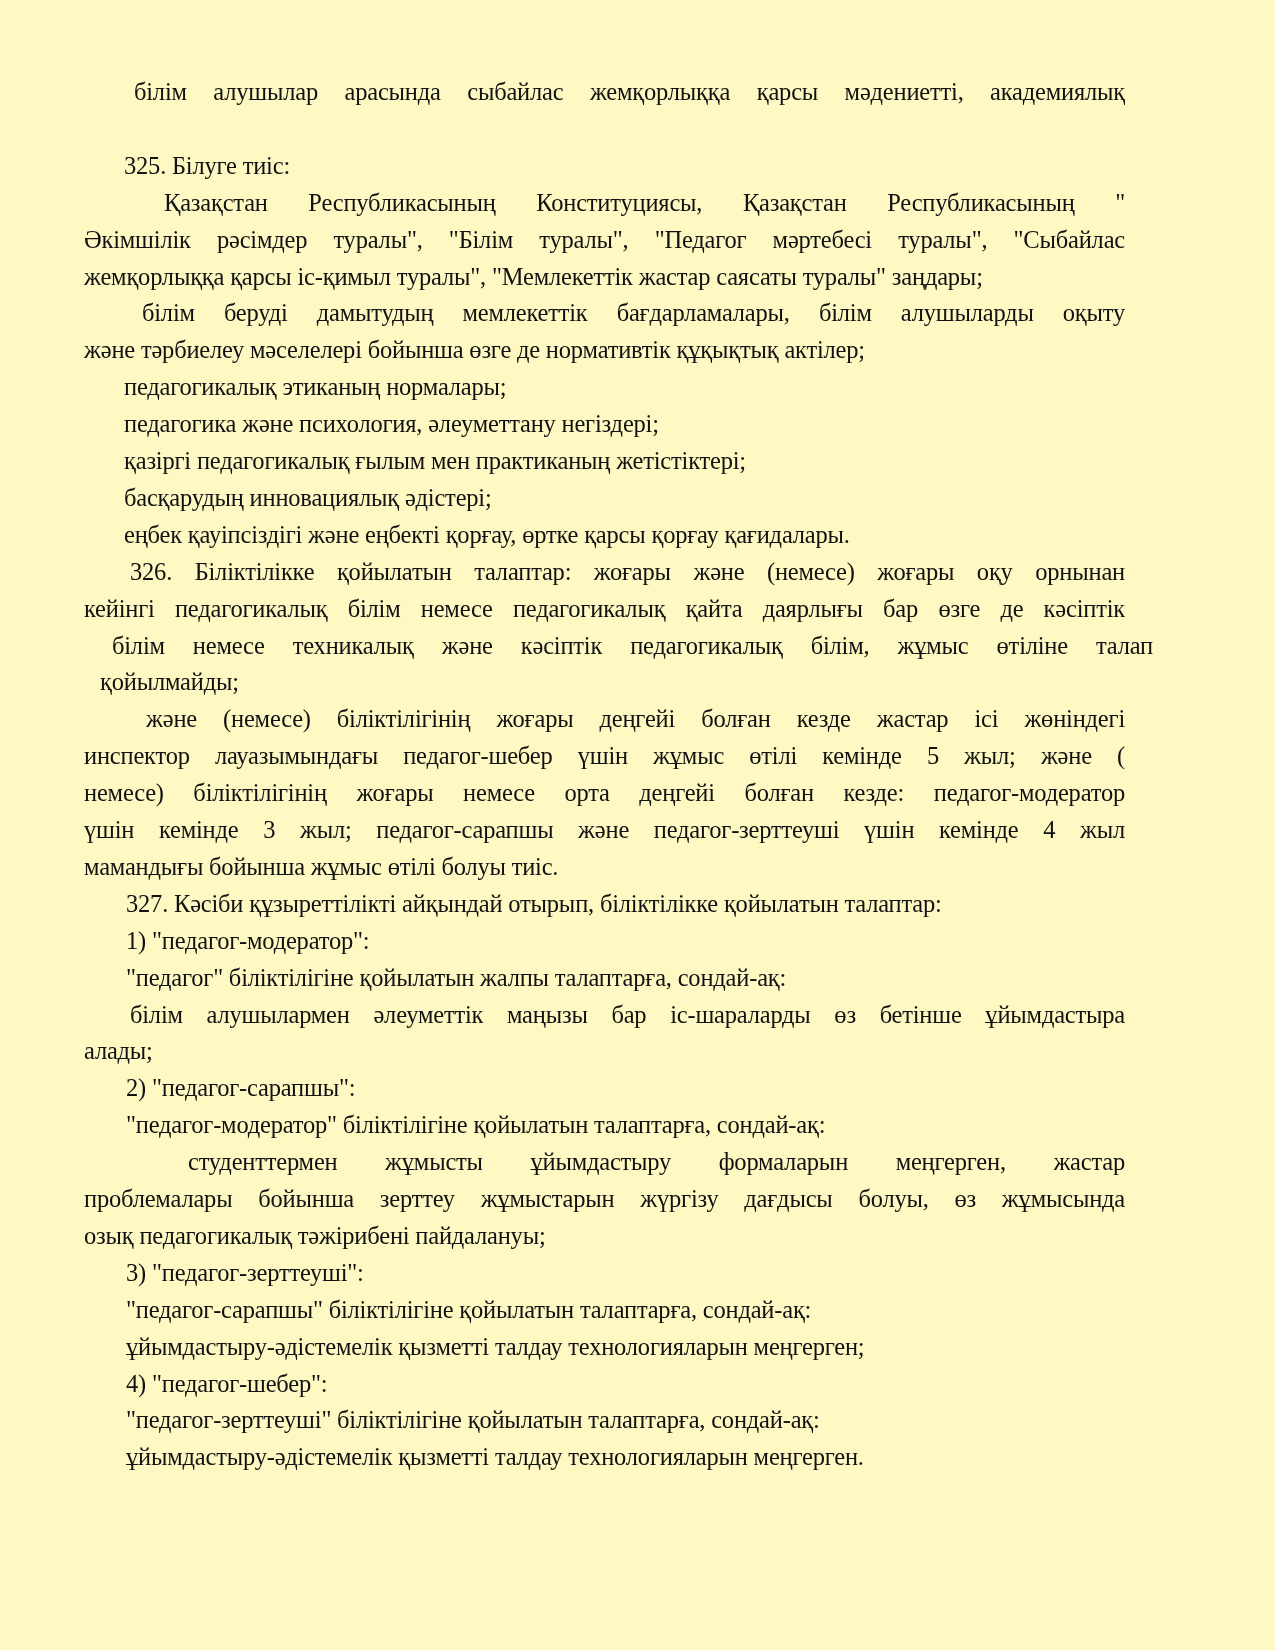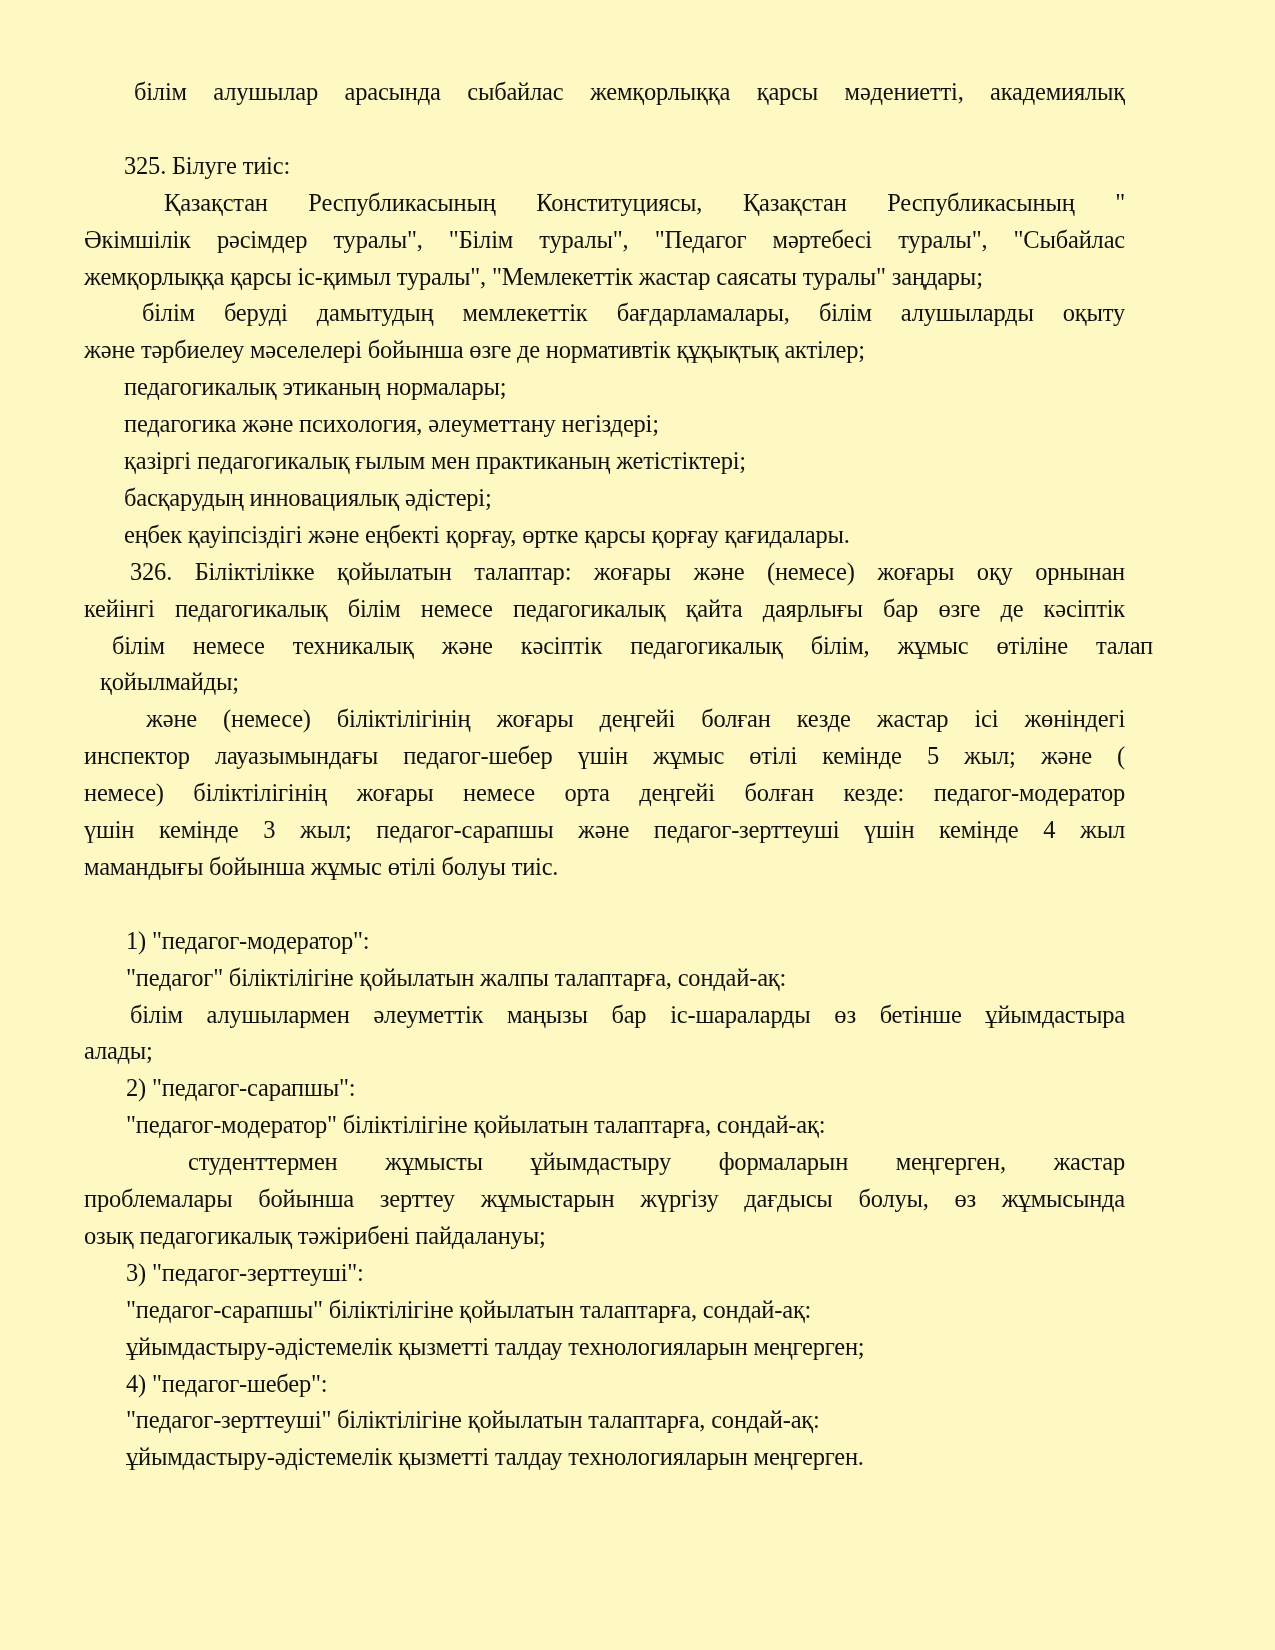--- a/index.html
+++ b/index.html
@@ -56,20 +56,21 @@
     <div class="line" style="top: 519.8px; left: 124px; width: 1001px;">еңбек қауіпсіздігі және еңбекті қорғау, өртке қарсы қорғау қағидалары.</div>
     <div class="line just" style="top: 556.7px; left: 130px; width: 995px;">326. Біліктілікке қойылатын талаптар: жоғары және (немесе) жоғары оқу орнынан</div>
     <div class="line just" style="top: 593.6px; left: 84px; width: 1041px;">кейінгі педагогикалық білім немесе педагогикалық қайта даярлығы бар өзге де кәсіптік</div>
     <div class="line just" style="top: 630.5px; left: 84px; width: 1041px; margin-left: 28px;">білім немесе техникалық және кәсіптік педагогикалық білім, жұмыс өтіліне талап</div>
     <div class="line" style="top: 667.4px; left: 84px; width: 1041px; margin-left: 16px;">қойылмайды;</div>
     <div class="line just" style="top: 704.3px; left: 146px; width: 979px;">және (немесе) біліктілігінің жоғары деңгейі болған кезде жастар ісі жөніндегі</div>
     <div class="line just" style="top: 741.2px; left: 84px; width: 1041px;">инспектор лауазымындағы педагог-шебер үшін жұмыс өтілі кемінде 5 жыл; және (</div>
     <div class="line just" style="top: 778.1px; left: 84px; width: 1041px;">немесе) біліктілігінің жоғары немесе орта деңгейі болған кезде: педагог-модератор</div>
     <div class="line just" style="top: 815px; left: 84px; width: 1041px;">үшін кемінде 3 жыл; педагог-сарапшы және педагог-зерттеуші үшін кемінде 4 жыл</div>
     <div class="line" style="top: 851.9px; left: 84px; width: 1041px;">мамандығы бойынша жұмыс өтілі болуы тиіс.</div>
+    <div class="line" style="top: 888.8px; left: 126px; width: 999px;">327. Кәсіби құзыреттілікті айқындай отырып, біліктілікке қойылатын талаптар:</div>
     <div class="line" style="top: 925.7px; left: 126px; width: 999px;">1) "педагог-модератор":</div>
     <div class="line" style="top: 962.6px; left: 126px; width: 999px;">"педагог" біліктілігіне қойылатын жалпы талаптарға, сондай-ақ:</div>
     <div class="line just" style="top: 999.5px; left: 130px; width: 995px;">білім алушылармен әлеуметтік маңызы бар іс-шараларды өз бетінше ұйымдастыра</div>
     <div class="line" style="top: 1036.4px; left: 84px; width: 1041px;">алады;</div>
     <div class="line" style="top: 1073.3px; left: 126px; width: 999px;">2) "педагог-сарапшы":</div>
     <div class="line" style="top: 1110.2px; left: 126px; width: 999px;">"педагог-модератор" біліктілігіне қойылатын талаптарға, сондай-ақ:</div>
     <div class="line just" style="top: 1147.1px; left: 188px; width: 937px;">студенттермен жұмысты ұйымдастыру формаларын меңгерген, жастар</div>
     <div class="line just" style="top: 1184px; left: 84px; width: 1041px;">проблемалары бойынша зерттеу жұмыстарын жүргізу дағдысы болуы, өз жұмысында</div>
     <div class="line" style="top: 1220.9px; left: 84px; width: 1041px;">озық педагогикалық тәжірибені пайдалануы;</div>
     <div class="line" style="top: 1257.8px; left: 126px; width: 999px;">3) "педагог-зерттеуші":</div>

